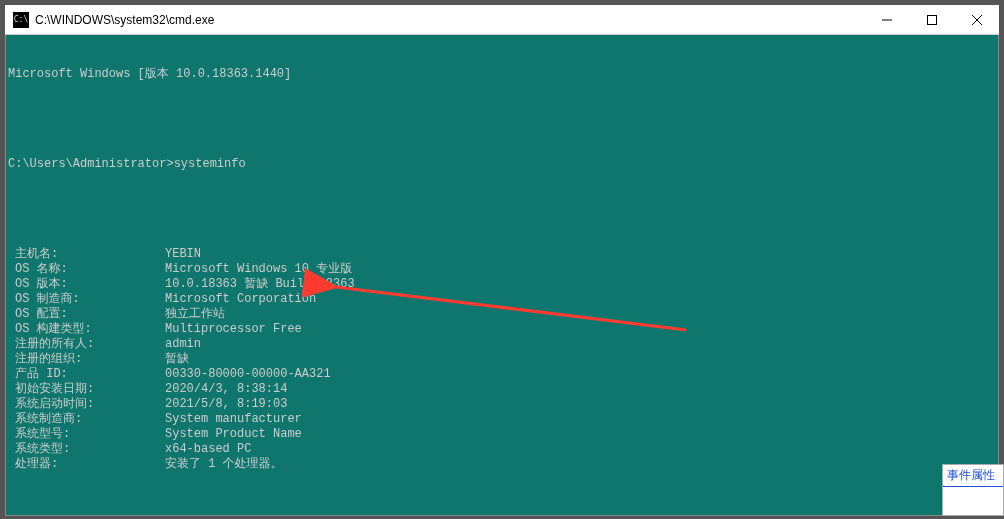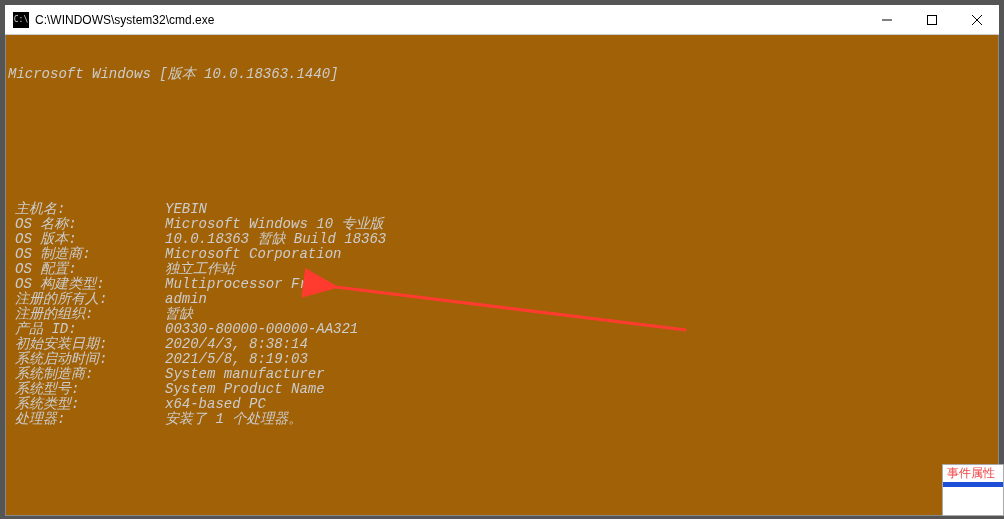--- a/index.html
+++ b/index.html
@@ -45,32 +45,31 @@
   .titlebar .tb-btn {
     width: 45px; height: 29px;
     display: flex; align-items: center; justify-content: center;
     font-size: 11px;
     color: #000;
   }
   .titlebar .tb-btn svg { width: 10px; height: 10px; }
 
   .terminal {
     flex: 1;
-    background: #a16207;
+    background: #0f766e;
     color: #ccc;
     font-family: "NSimSun","SimSun",Consolas,"Courier New",monospace;
-    font-size: 14px;
+    font-size: 12px;
     line-height: 15px;
     padding: 2px 0 0 2px;
     white-space: pre;
     overflow-y: auto;
     position: relative;
     border: 1px solid #888;
     border-top: none;
-    font-style: italic;
   }
   .terminal::-webkit-scrollbar { width: 16px; }
   .terminal::-webkit-scrollbar-track { background: #2b2b2b; }
   .terminal::-webkit-scrollbar-thumb { background: #6a6a6a; }
 
   .line { display: block; }
 
   .kv { display: flex; margin-left: 7px; }
   .kv .label { width: 150px; flex-shrink: 0; }
   .kv .value { }
@@ -88,22 +87,22 @@
     top: 464px;
     width: 62px;
     height: 52px;
     background: #fff;
     border: 1px solid #aaa;
     font-size: 12px;
   }
   .side-panel .hdr {
     height: 22px;
     padding-left: 4px;
-    border-bottom: 5px solid #1d4ed8;
-    color: #ef4444;
+    border-bottom: 1px solid #1d4ed8;
+    color: #1d4ed8;
     display: flex;
     align-items: center;
   }
 </style>
 </head>
 <body>
 
 <div class="window">
 
   <div class="titlebar">
@@ -125,20 +124,21 @@
             <line x1="0" y1="0" x2="10" y2="10" stroke="#000" stroke-width="1"></line>
             <line x1="10" y1="0" x2="0" y2="10" stroke="#000" stroke-width="1"></line>
           </svg>
       </div>
     </div>
   </div>
 
   <div class="terminal">
     <span class="line">Microsoft Windows [版本 10.0.18363.1440]</span>
     <span class="line">&nbsp;</span>
+    <span class="line">C:\Users\Administrator&gt;systeminfo</span>
     <span class="line">&nbsp;</span>
     <div id="info-rows"><div class="kv"><span class="label">主机名:</span><span class="value">YEBIN</span></div><div class="kv"><span class="label">OS 名称:</span><span class="value">Microsoft Windows 10 专业版</span></div><div class="kv"><span class="label">OS 版本:</span><span class="value">10.0.18363 暂缺 Build 18363</span></div><div class="kv"><span class="label">OS 制造商:</span><span class="value">Microsoft Corporation</span></div><div class="kv"><span class="label">OS 配置:</span><span class="value">独立工作站</span></div><div class="kv"><span class="label">OS 构建类型:</span><span class="value">Multiprocessor Free</span></div><div class="kv"><span class="label">注册的所有人:</span><span class="value">admin</span></div><div class="kv"><span class="label">注册的组织:</span><span class="value">暂缺</span></div><div class="kv"><span class="label">产品 ID:</span><span class="value">00330-80000-00000-AA321</span></div><div class="kv"><span class="label">初始安装日期:</span><span class="value">2020/4/3, 8:38:14</span></div><div class="kv"><span class="label">系统启动时间:</span><span class="value">2021/5/8, 8:19:03</span></div><div class="kv"><span class="label">系统制造商:</span><span class="value">System manufacturer</span></div><div class="kv"><span class="label">系统型号:</span><span class="value">System Product Name</span></div><div class="kv"><span class="label">系统类型:</span><span class="value">x64-based PC</span></div><div class="kv"><span class="label">处理器:</span><span class="value">安装了 1 个处理器。</span></div></div>
 
     <svg class="arrow-layer" width="996" height="500">
       <defs>
         <marker id="ah" markerWidth="12" markerHeight="10" refX="1" refY="5" orient="auto">
           <polygon points="0,5 12,0 12,10" fill="#ff3b30"></polygon>
         </marker>
       </defs>
       <line x1="680" y1="295" x2="330" y2="252" stroke="#ff3b30" stroke-width="3" marker-end="url(#ah)"></line>

